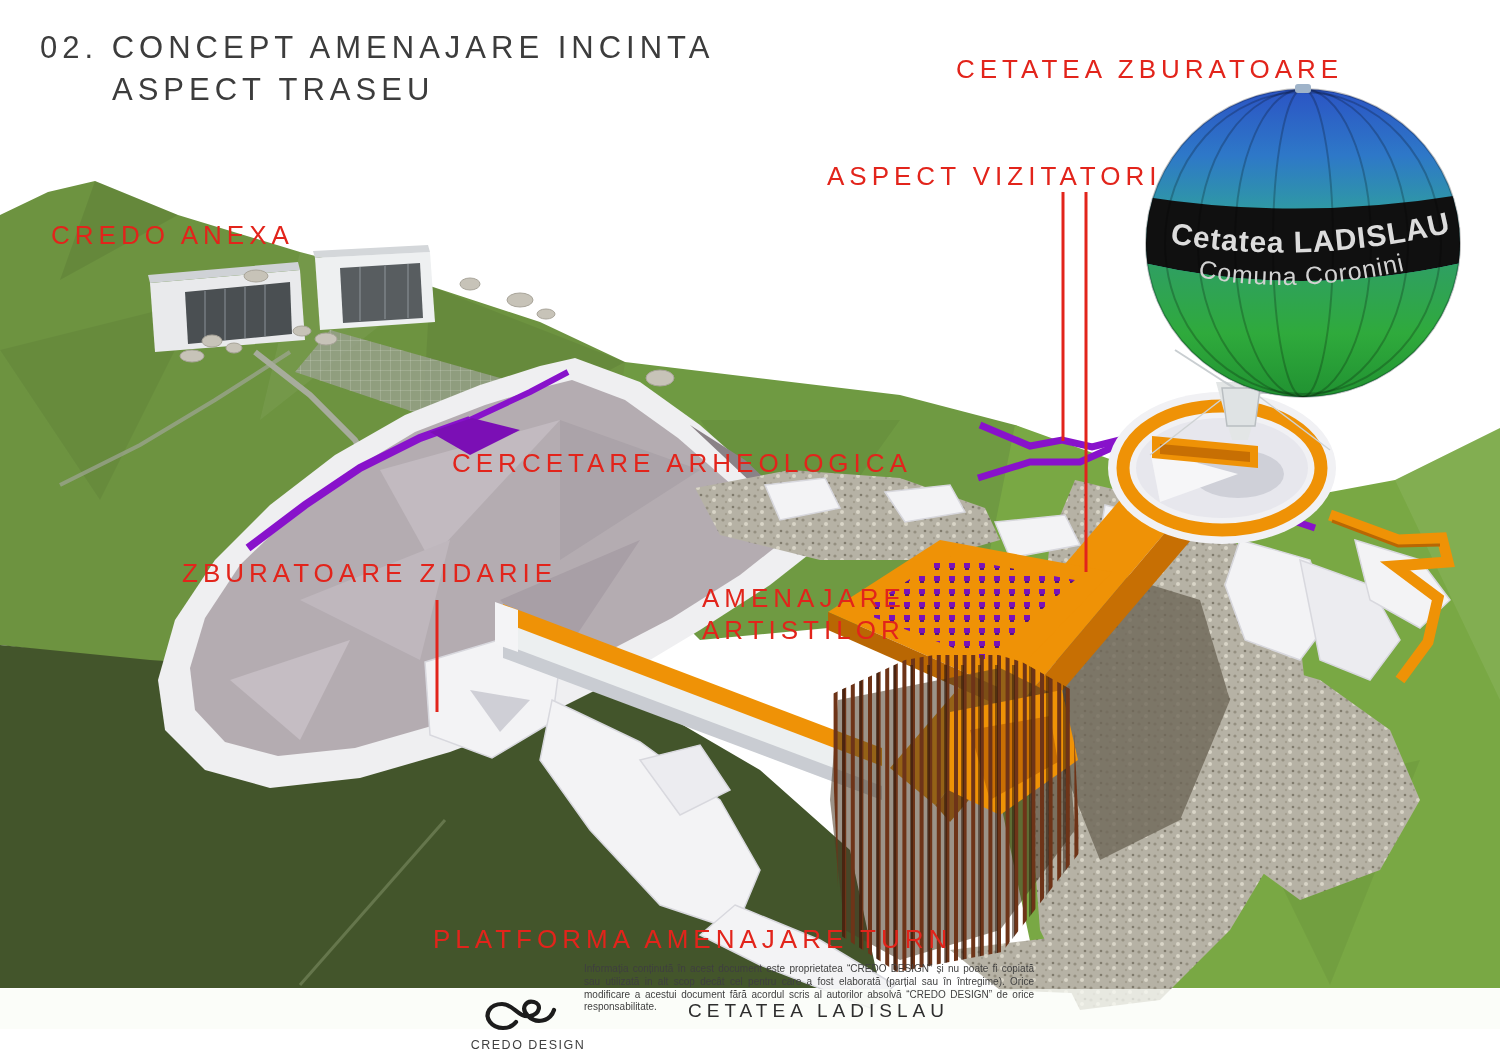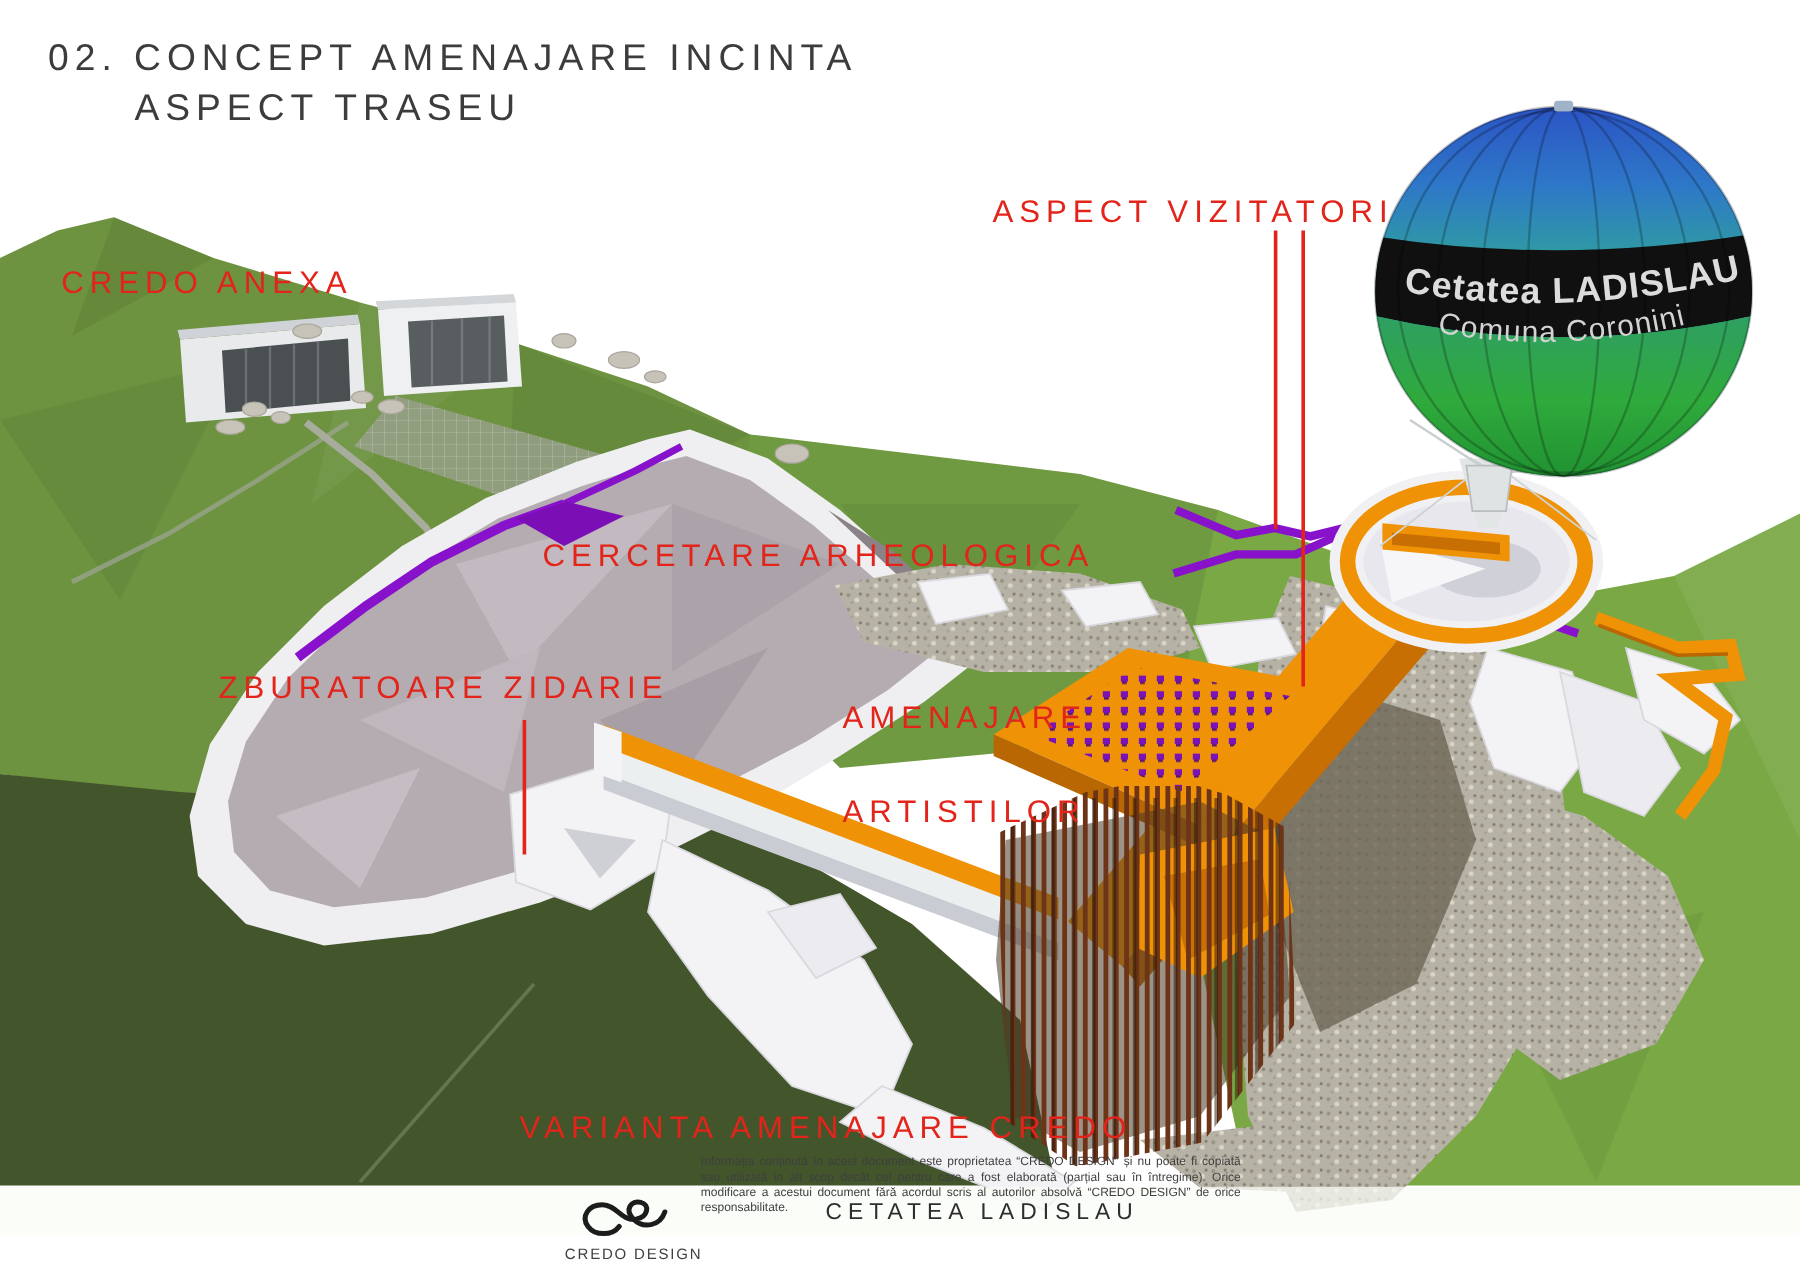--- a/index.html
+++ b/index.html
@@ -226,27 +226,28 @@
     <g stroke="#e2241b" stroke-width="3">
       <line x1="1063" y1="192" x2="1063" y2="441"></line>
       <line x1="1086" y1="192" x2="1086" y2="572"></line>
       <line x1="437" y1="600" x2="437" y2="712"></line>
     </g>
   </svg>
 
   <div class="ttl" style="left:40px;top:30px;">02. CONCEPT AMENAJARE INCINTA</div>
   <div class="ttl" style="left:112px;top:72px;">ASPECT TRASEU</div>
 
+  <div class="ann" style="left:956px;top:54px;">CETATEA ZBURATOARE</div>
   <div class="ann" style="left:827px;top:161px;">ASPECT VIZITATORI</div>
   <div class="ann" style="left:51px;top:220px;">CREDO ANEXA</div>
   <div class="ann" style="left:452px;top:448px;">CERCETARE ARHEOLOGICA</div>
   <div class="ann" style="left:182px;top:558px;">ZBURATOARE ZIDARIE</div>
   <div class="ann" style="left:702px;top:583px;">AMENAJARE</div>
-  <div class="ann" style="left:702px;top:615px;margin-top:46px;">ARTISTILOR</div>
-  <div class="ann" style="left:433px;top:924px;">VARIANTA AMENAJARE CREDO</div>
+  <div class="ann" style="left:702px;top:615px;">ARTISTILOR</div>
+  <div class="ann" style="left:433px;top:924px;">PLATFORMA AMENAJARE TURN</div>
 
   <div id="footer-band"></div>
 
   <svg style="position:absolute;left:476px;top:996px;" width="104" height="44" viewBox="0 0 104 44">
     <path d="M14,26 C8,18 14,8 26,8 C38,8 42,22 54,20 C64,18 66,8 58,6 C50,4 44,12 52,20 C60,28 74,26 78,14
              M14,26 C20,34 34,34 40,26" stroke="#1c1c1c" stroke-width="4.2" fill="none" stroke-linecap="round"></path>
   </svg>
   <div id="brand-text">CREDO  DESIGN</div>
   <div id="project-title">CETATEA   LADISLAU</div>
   <div id="disclaimer">Informația conținută în acest document este proprietatea “CREDO DESIGN” și nu poate fi copiată sau utilizată in alt scop decât cel pentru care a fost elaborată (parțial sau în întregime). Orice modificare a acestui document fără acordul scris al autorilor absolvă “CREDO DESIGN” de orice responsabilitate.</div>

